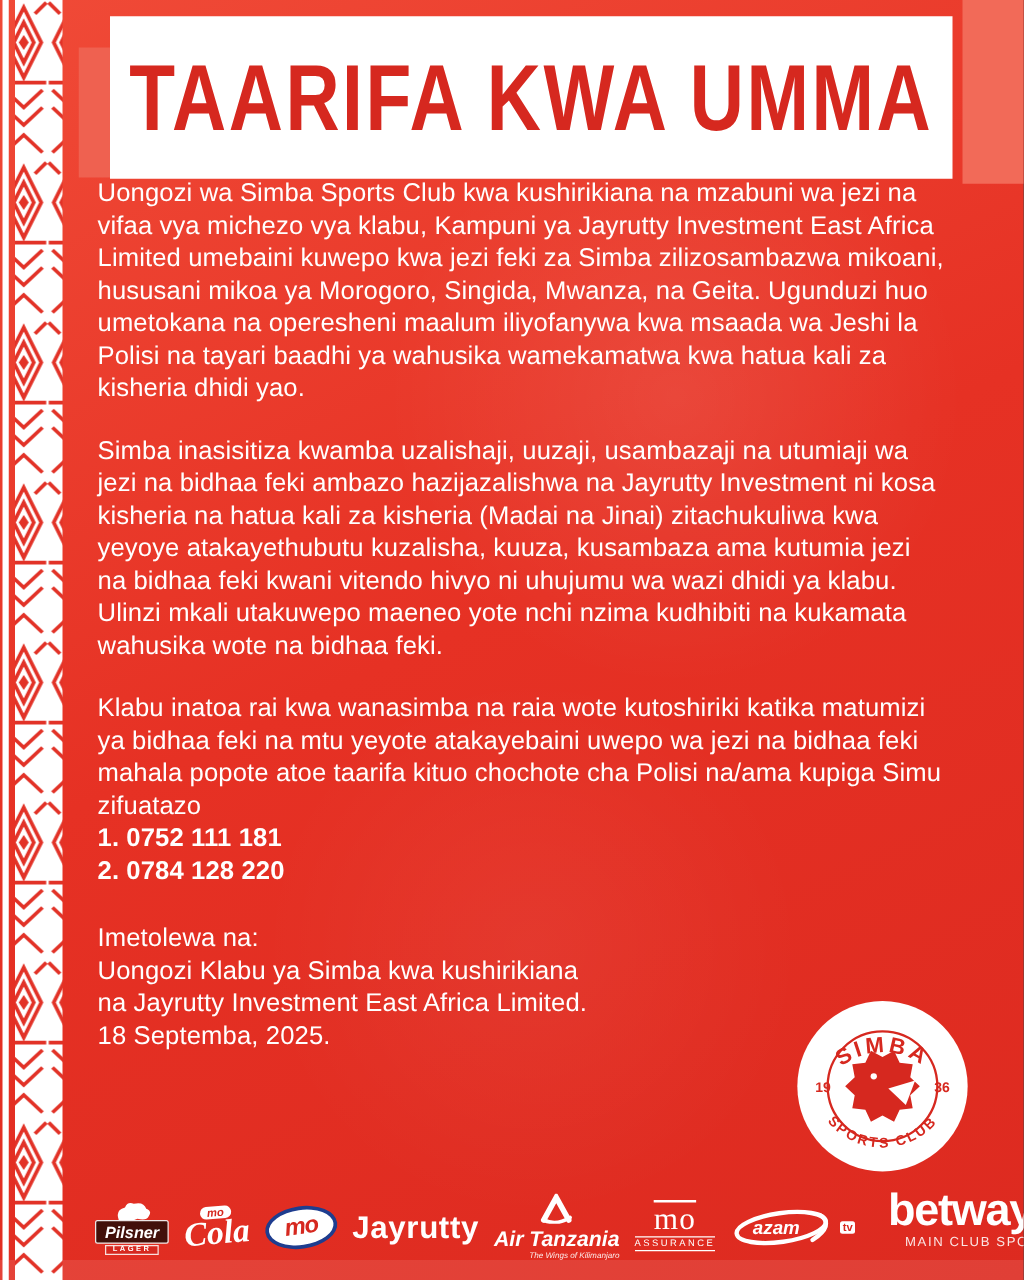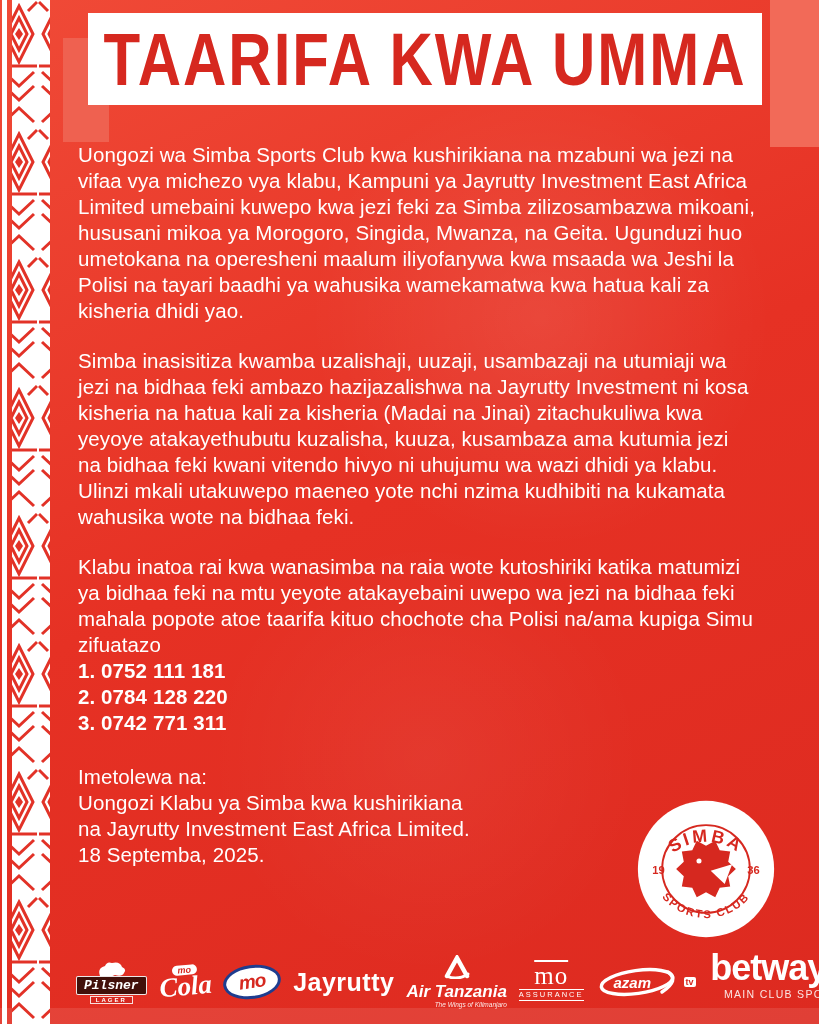--- a/index.html
+++ b/index.html
@@ -16,21 +16,21 @@
   
   .corner-block{right:0;top:0;width:49px;height:147px;background:#f26a58;}
   .banner-shadow{left:63px;top:38px;width:46px;height:104px;background:#ef6150;}
   .bottom-band{left:0;right:0;bottom:0;height:16px;background:rgba(255,255,255,0.10);}
 
   
   .tribal{left:0;top:0;}
 
   
   .banner{
-    left:88px;top:13px;width:674px;height:92px;background:#ffffff;
+    left:88px;top:13px;width:674px;height:130px;background:#ffffff;
     display:flex;align-items:center;justify-content:center;
   }
   .title{
     color:#d6281f;font-weight:bold;font-size:60px;letter-spacing:2px;
     white-space:nowrap;display:inline-block;transform:scaleY(1.25);
   }
 
   
   .copy{
     left:78px;top:142px;width:678px;color:#ffffff;
@@ -45,21 +45,21 @@
   
   .badge{left:636px;top:799px;width:140px;height:140px;}
 
   
   .sponsors{
     left:76px;top:953px;height:58px;display:flex;align-items:center;gap:12px;color:#fff;
   }
   .sp{display:flex;flex-direction:column;align-items:center;justify-content:center;}
 
   .pil-ribbon{
-    font-family:Liberation Mono, monospace;font-style:italic;font-weight:bold;
+    font-family:Liberation Sans, sans-serif;font-style:italic;font-weight:bold;
     font-size:13px;color:#fff;background:#42100a;border:1px solid rgba(255,255,255,.9);
     padding:1px 7px;border-radius:2px;margin-top:-2px;
   }
   .pil-lager{
     font-size:6px;letter-spacing:2px;background:#d6281f;border:1px solid rgba(255,255,255,.85);
     padding:0 5px;margin-top:1px;font-weight:bold;
   }
 
   .mocola{transform:rotate(-5deg);}
   .mc-mo{
@@ -140,21 +140,20 @@
     <span class="title">TAARIFA KWA UMMA</span>
   </div>
 
   <div class="abs copy">
     <p class="para">Uongozi wa Simba Sports Club kwa kushirikiana na mzabuni wa jezi na vifaa vya michezo vya klabu, Kampuni ya Jayrutty Investment East Africa Limited umebaini kuwepo kwa jezi feki za Simba zilizosambazwa mikoani, hususani mikoa ya Morogoro, Singida, Mwanza, na Geita. Ugunduzi huo umetokana na operesheni maalum iliyofanywa kwa msaada wa Jeshi la Polisi na tayari baadhi ya wahusika wamekamatwa kwa hatua kali za kisheria dhidi yao.</p>
     <p class="para">Simba inasisitiza kwamba uzalishaji, uuzaji, usambazaji na utumiaji wa jezi na bidhaa feki ambazo hazijazalishwa na Jayrutty Investment ni kosa kisheria na hatua kali za kisheria (Madai na Jinai) zitachukuliwa kwa yeyoye atakayethubutu kuzalisha, kuuza, kusambaza ama kutumia jezi na bidhaa feki kwani vitendo hivyo ni uhujumu wa wazi dhidi ya klabu. Ulinzi mkali utakuwepo maeneo yote nchi nzima kudhibiti na kukamata wahusika wote na bidhaa feki.</p>
     <p class="para flush">Klabu inatoa rai kwa wanasimba na raia wote kutoshiriki katika matumizi ya bidhaa feki na mtu yeyote atakayebaini uwepo wa jezi na bidhaa feki mahala popote atoe taarifa kituo chochote cha Polisi na/ama kupiga Simu zifuatazo</p>
     <div>
       <div class="phone-line">1. 0752 111 181</div>
       <div class="phone-line">2. 0784 128 220</div>
-      <div class="phone-line">3. 0742 771 311</div>
     </div>
     <div class="issued">
       <div>Imetolewa na:</div>
       <div>Uongozi Klabu ya Simba  kwa kushirikiana</div>
       <div>na Jayrutty Investment East Africa Limited.</div>
       <div>18 Septemba, 2025.</div>
     </div>
   </div>
 
   <svg class="abs badge" viewBox="0 0 150 150">

